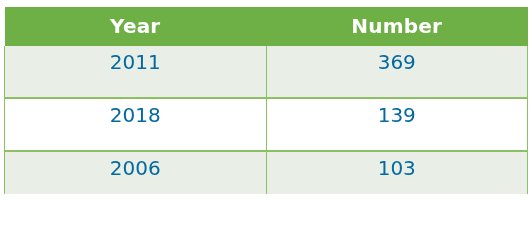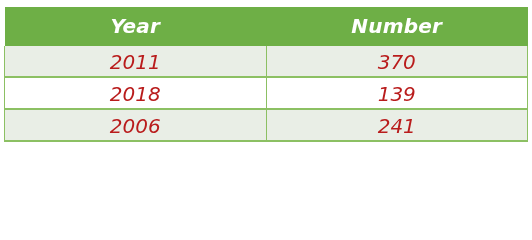--- a/index.html
+++ b/index.html
@@ -13,21 +13,20 @@
     overflow: hidden;
     font-family: "DejaVu Sans", sans-serif;
   }
 
   .page {
     position: relative;
     width: 532px;
     height: 194px;
     background: #ffffff;
     box-sizing: border-box;
-    font-style: italic;
   }
 
   .data-table {
     position: absolute;
     left: 4px;
     top: 7px;
     width: 524px;
     border-collapse: collapse;
     table-layout: fixed;
     background: #ffffff;
@@ -42,23 +41,23 @@
     font-weight: bold;
     font-size: 20px;
     text-align: center;
     padding: 7px 0 8px 0;
     border: 0;
     letter-spacing: 0.2px;
   }
 
   .data-table tbody td {
     font-size: 20px;
-    color: #b91c1c;
+    color: #0369a1;
     text-align: center;
-    padding: 4px 0 1px 0;
+    padding: 4px 0 22px 0;
     border-top: 2px solid #8cc063;
     border-bottom: 2px solid #8cc063;
     border-left: 1px solid #8cc063;
     border-right: 1px solid #8cc063;
     background: #ffffff;
     line-height: 1.25;
   }
 
   .data-table tbody tr.row-alt td {
     background: #e9eee6;
@@ -80,26 +79,26 @@
     </colgroup>
     <thead>
       <tr>
         <th>Year</th>
         <th>Number</th>
       </tr>
     </thead>
     <tbody>
       <tr class="row-alt">
         <td>2011</td>
-        <td>370</td>
+        <td>369</td>
       </tr>
       <tr>
         <td>2018</td>
         <td>139</td>
       </tr>
       <tr class="row-alt">
         <td>2006</td>
-        <td>241</td>
+        <td>103</td>
       </tr>
     </tbody>
   </table>
 
 </div>
 
 </body></html>

